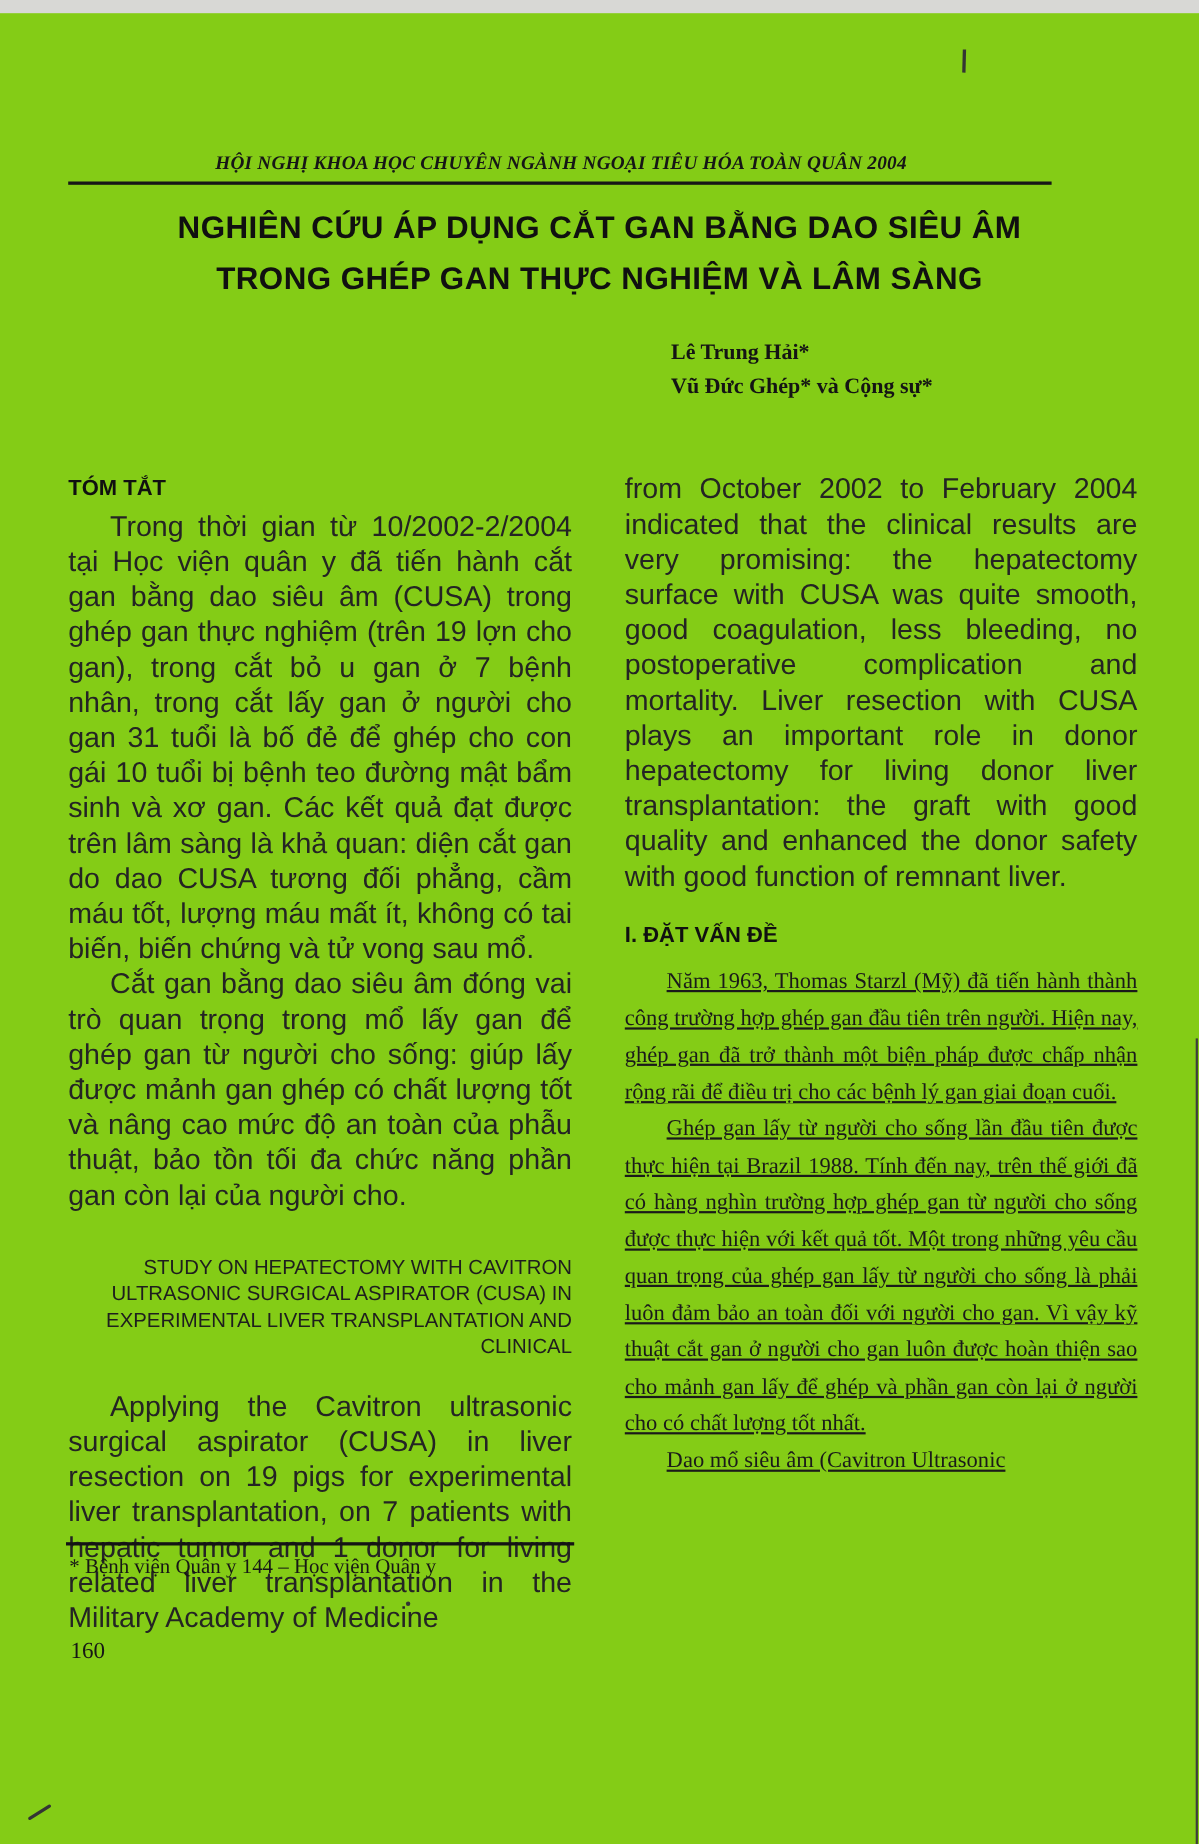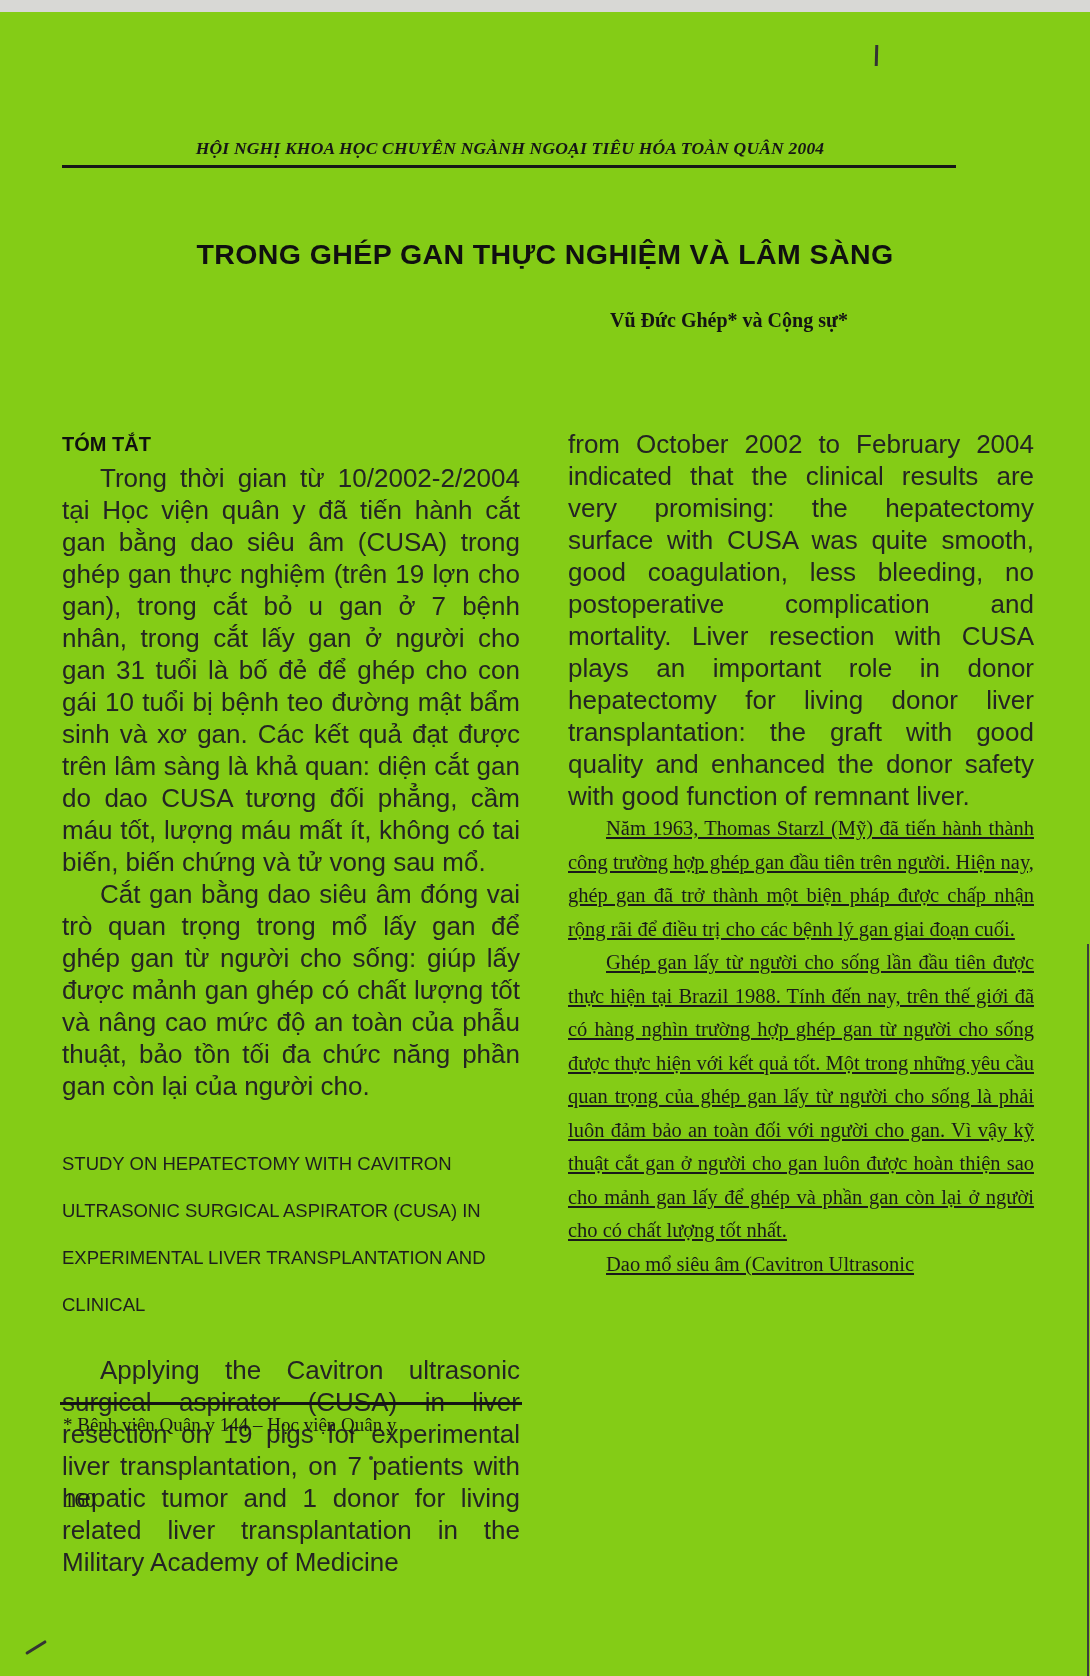--- a/index.html
+++ b/index.html
@@ -90,24 +90,24 @@
     line-height: 32px;
     color: #101010;
   }
   .abstract-heading { margin-bottom: 2px; }
   .summary-heading  { margin-top: 30px; }
   .section-heading  { margin-top: 22px; margin-bottom: 10px; }
 
   .summary-title {
     margin-top: 38px;
     margin-bottom: 26px;
-    text-align: left;
+    text-align: right;
     text-indent: 0;
     font-size: 18.5px;
-    line-height: 47px;
+    line-height: 24px;
     color: #1e1e1e;
   }
 
   .footnote-rule {
     position: absolute;
     top: 1390px; left: 60px; width: 462px; height: 3px;
     background: #141414;
   }
   .footnote {
     position: absolute;
@@ -133,40 +133,42 @@
 </style>
 </head>
 <body>
 
 <div class="page">
 
   <div class="running-head">HỘI NGHỊ KHOA HỌC CHUYÊN NGÀNH NGOẠI TIÊU HÓA TOÀN QUÂN 2004</div>
   <div class="head-rule"></div>
 
   <h1 class="title">
-    <br>
+    <span>NGHIÊN CỨU ÁP DỤNG CẮT GAN BẰNG DAO SIÊU ÂM</span><br>
     <span>TRONG GHÉP GAN THỰC NGHIỆM VÀ LÂM SÀNG</span>
   </h1>
 
   <div class="authors">
+    <div>Lê Trung Hải*</div>
     <div>Vũ Đức Ghép* và Cộng sự*</div>
   </div>
 
   <div class="columns">
 
     <div class="col-left">
       <div class="h-sans abstract-heading">TÓM TẮT</div>
       <p class="sans indent">Trong thời gian từ 10/2002-2/2004 tại Học viện quân y đã tiến hành cắt gan bằng dao siêu âm (CUSA) trong ghép gan thực nghiệm (trên 19 lợn cho gan), trong cắt bỏ u gan ở 7 bệnh nhân, trong cắt lấy gan ở người cho gan 31 tuổi là bố đẻ để ghép cho con gái 10 tuổi bị bệnh teo đường mật bẩm sinh và xơ gan. Các kết quả đạt được trên lâm sàng là khả quan: diện cắt gan do dao CUSA tương đối phẳng, cầm máu tốt, lượng máu mất ít, không có tai biến, biến chứng và tử vong sau mổ.</p>
       <p class="sans indent">Cắt gan bằng dao siêu âm đóng vai trò quan trọng trong mổ lấy gan để ghép gan từ người cho sống: giúp lấy được mảnh gan ghép có chất lượng tốt và nâng cao mức độ an toàn của phẫu thuật, bảo tồn tối đa chức năng phần gan còn lại của người cho.</p>
       <p class="sans summary-title">STUDY ON HEPATECTOMY WITH CAVITRON ULTRASONIC SURGICAL ASPIRATOR (CUSA) IN EXPERIMENTAL LIVER TRANSPLANTATION AND CLINICAL</p>
       <p class="sans indent">Applying the Cavitron ultrasonic surgical aspirator (CUSA) in liver resection on 19 pigs for experimental liver transplantation, on 7 patients with hepatic tumor and 1 donor for living related liver transplantation in the Military Academy of Medicine</p>
     </div>
 
     <div class="col-right">
       <p class="sans">from October 2002 to February 2004 indicated that the clinical results are very promising: the hepatectomy surface with CUSA was quite smooth, good coagulation, less bleeding, no postoperative complication and mortality. Liver resection with CUSA plays an important role in donor hepatectomy for living donor liver transplantation: the graft with good quality and enhanced the donor safety with good function of remnant liver.</p>
+      <div class="h-sans section-heading">I. ĐẶT VẤN ĐỀ</div>
       <p class="serif indent">Năm 1963, Thomas Starzl (Mỹ) đã tiến hành thành công trường hợp ghép gan đầu tiên trên người. Hiện nay, ghép gan đã trở thành một biện pháp được chấp nhận rộng rãi để điều trị cho các bệnh lý gan giai đoạn cuối.</p>
       <p class="serif indent">Ghép gan lấy từ người cho sống lần đầu tiên được thực hiện tại Brazil 1988. Tính đến nay, trên thế giới đã có hàng nghìn trường hợp ghép gan từ người cho sống được thực hiện với kết quả tốt. Một trong những yêu cầu quan trọng của ghép gan lấy từ người cho sống là phải luôn đảm bảo an toàn đối với người cho gan. Vì vậy kỹ thuật cắt gan ở người cho gan luôn được hoàn thiện sao cho mảnh gan lấy để ghép và phần gan còn lại ở người cho có chất lượng tốt nhất.</p>
       <p class="serif indent">Dao mổ siêu âm (Cavitron Ultrasonic</p>
     </div>
 
   </div>
 
   <div class="footnote-rule"></div>
   <div class="footnote">* Bệnh viện Quân y 144 – Học viện Quân y</div>
   <div class="page-number">160</div>

